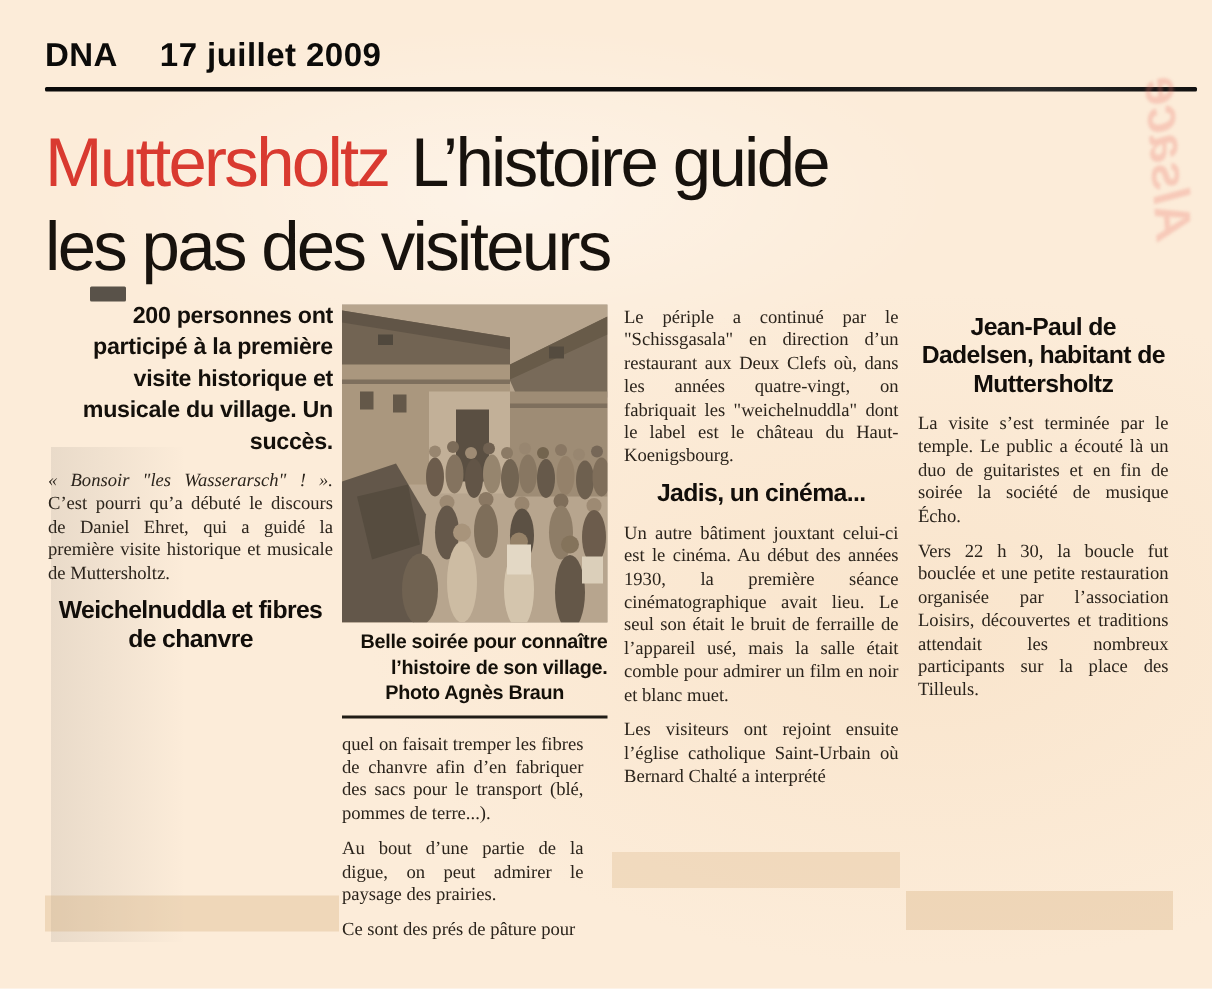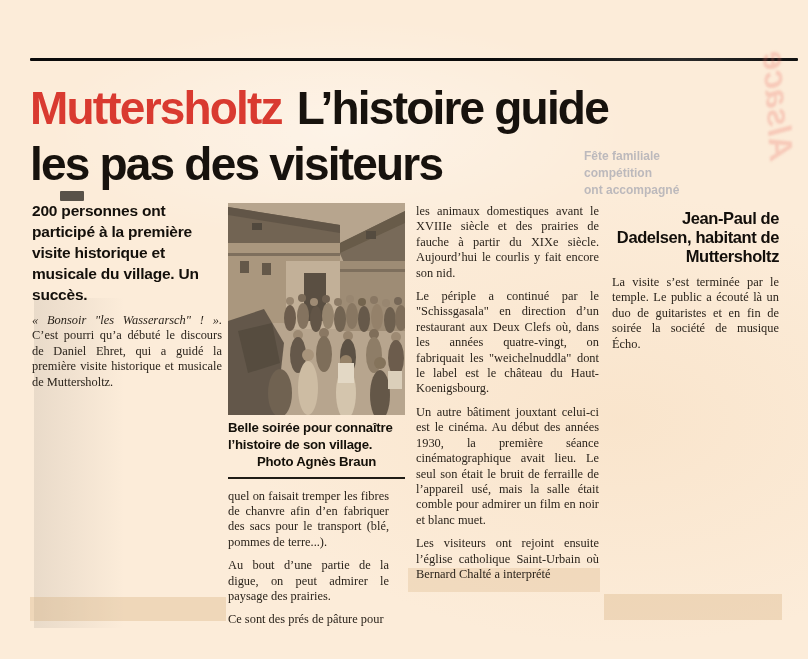--- a/index.html
+++ b/index.html
@@ -10,41 +10,41 @@
       radial-gradient(ellipse 500px 300px at 620px 420px, rgba(244,215,180,.35), rgba(244,215,180,0) 75%),
       #fcecd9;
     font-family:"Liberation Sans",sans-serif;color:#211c16;
   }
   
   .masthead{position:absolute;left:30px;top:24px;font-size:22px;font-weight:bold;color:#0c0b09;letter-spacing:.3px;}
   .masthead .date{margin-left:28px;}
   .top-rule{position:absolute;left:30px;top:58px;width:768px;height:3px;
     background:linear-gradient(to right,#0a0a0a 60%,#2a2a2a 85%,#111);border-radius:1px;}
   
-  .headline{position:absolute;left:30px;top:80px;width:745px;font-weight:bold;
+  .headline{position:absolute;left:30px;top:80px;width:745px;font-weight:normal;
     font-size:46px;line-height:56px;letter-spacing:-1.8px;color:#17120d;}
   .headline .kicker{margin-right:15px;}
   
   .col{position:absolute;top:200px;font-family:"Liberation Serif",serif;
     font-size:12.4px;line-height:15.4px;text-align:justify;color:#2b241c;}
   .col p{margin:0 0 8px 0;}
   .col1{left:32px;width:190px;}
   .col3{left:416px;width:183px;top:204px;}
   .col4{left:612px;width:167px;top:204px;}
   .standfirst{font-family:"Liberation Sans",sans-serif;font-weight:bold;
-    font-size:15.5px;line-height:21px;color:#14100b;text-align:left;margin:0 0 16px 0;letter-spacing:-.2px;}
+    font-size:15.5px;line-height:21px;color:#14100b;text-align:right;margin:0 0 16px 0;letter-spacing:-.2px;}
   .subhead{font-family:"Liberation Sans",sans-serif;font-weight:bold;
-    font-size:16.5px;line-height:19px;color:#120e0a;text-align:right;
+    font-size:16.5px;line-height:19px;color:#120e0a;text-align:center;
     letter-spacing:-.4px;margin:5px 0 9px 0;}
   .ital{font-style:italic;}
   
   .photo-block{position:absolute;left:228px;top:203px;width:177px;}
   .photo-frame{width:177px;height:212px;overflow:hidden;background:#a99884;}
   .caption{font-weight:bold;font-size:13.2px;line-height:16.5px;color:#141009;
-    margin-top:5px;text-align:left;letter-spacing:-.2px;}
+    margin-top:5px;text-align:right;letter-spacing:-.2px;}
   .credit{text-align:center;margin-top:1px;}
   .caption-rule{height:2px;background:#201c16;margin-top:6px;}
   .col2-text{margin-top:10px;font-family:"Liberation Serif",serif;
     font-size:12.4px;line-height:15.4px;text-align:justify;color:#2b241c;}
   .col2-text p{margin:0 16px 8px 0;}
   
   .smudge{position:absolute;pointer-events:none;}
   .smudge-col1{left:34px;top:298px;width:90px;height:330px;
     background:linear-gradient(to right,rgba(105,100,95,.13),rgba(105,100,95,0));}
   .ink-blot{left:60px;top:191px;width:24px;height:10px;background:#3c372f;opacity:.85;border-radius:1px;}
@@ -58,45 +58,44 @@
   .bleed-pink{position:absolute;left:742px;top:92px;width:75px;text-align:center;
     font-size:34px;line-height:62px;font-weight:bold;font-style:italic;
     color:rgba(235,112,100,.28);transform:scaleX(-1) rotate(-86deg);transform-origin:center;
     filter:blur(1.2px);pointer-events:none;}
 </style>
 </head>
 <body>
 
 <div class="page">
 
+  <div class="masthead">
+    <span>DNA</span><span class="date">17 juillet 2009</span>
+  </div>
   <div class="top-rule"></div>
 
-  <div class="bleed-lines">
-    <div>Fête familiale</div>
-    <div>compétition</div>
-    <div>ont accompagné</div>
-  </div>
   <div class="bleed-pink">Alsace</div>
 
   <div class="headline">
     <span class="kicker" style="color:#d93a30">Muttersholtz</span><span>L’histoire guide</span>
     <br>
     <span>les pas des visiteurs</span>
   </div>
 
   <div class="smudge smudge-col1"></div>
   <div class="smudge ink-blot"></div>
   <div class="hl hl1"></div>
   <div class="hl hl2"></div>
   <div class="hl hl3"></div>
 
   <div class="col col1">
     <p class="standfirst">200 personnes ont participé à la première visite historique et musicale du village. Un succès.</p>
     <p><span class="ital">« Bonsoir "les Wasserarsch" ! ».</span>
       <span>C’est pourri qu’a débuté le discours de Daniel Ehret, qui a guidé la première visite historique et musicale de Muttersholtz.</span></p>
+    <h2 class="subhead">Weichelnuddla et fibres de chanvre</h2>
   </div>
 
   <div class="photo-block">
     <div class="photo-frame">
       <svg width="177" height="212" viewBox="0 0 177 212">
         <rect x="0" y="0" width="177" height="212" fill="#b2a18d"></rect>
 
         <polygon points="0,4 112,22 112,60 0,44" fill="#5e5245"></polygon>
         <polygon points="0,4 112,22 112,30 0,12" fill="#4a4036"></polygon>
 
@@ -178,24 +177,25 @@
     <div class="caption credit">Photo Agnès Braun</div>
     <div class="caption-rule"></div>
     <div class="col2-text">
       <p>quel on faisait tremper les fibres de chanvre afin d’en fabriquer des sacs pour le transport (blé, pommes de terre...).</p>
       <p>Au bout d’une partie de la digue, on peut admirer le paysage des prairies.</p>
       <p>Ce sont des prés de pâture pour</p>
     </div>
   </div>
 
   <div class="col col3">
-    <p>les animaux domestiques avant le XVIIIe siècle et des prairies de fauche à partir du XIXe siècle. Aujourd’hui le courlis y fait encore son nid.</p>
     <p>Le périple a continué par le "Schissgasala" en direction d’un restaurant aux Deux Clefs où, dans les années quatre-vingt, on fabriquait les "weichelnuddla" dont le label est le château du Haut-Koenigsbourg.</p>
+    <h2 class="subhead">Jadis, un cinéma...</h2>
     <p>Un autre bâtiment jouxtant celui-ci est le cinéma. Au début des années 1930, la première séance cinématographique avait lieu. Le seul son était le bruit de ferraille de l’appareil usé, mais la salle était comble pour admirer un film en noir et blanc muet.</p>
     <p>Les visiteurs ont rejoint ensuite l’église catholique Saint-Urbain où Bernard Chalté a interprété</p>
   </div>
 
   <div class="col col4">
     <h2 class="subhead">Jean-Paul de Dadelsen, habitant de Muttersholtz</h2>
     <p>La visite s’est terminée par le temple. Le public a écouté là un duo de guitaristes et en fin de soirée la société de musique Écho.</p>
+    <p>Vers 22 h 30, la boucle fut bouclée et une petite restauration organisée par l’association Loisirs, découvertes et traditions attendait les nombreux participants sur la place des Tilleuls.</p>
   </div>
 
 </div>
 
 </body></html>

